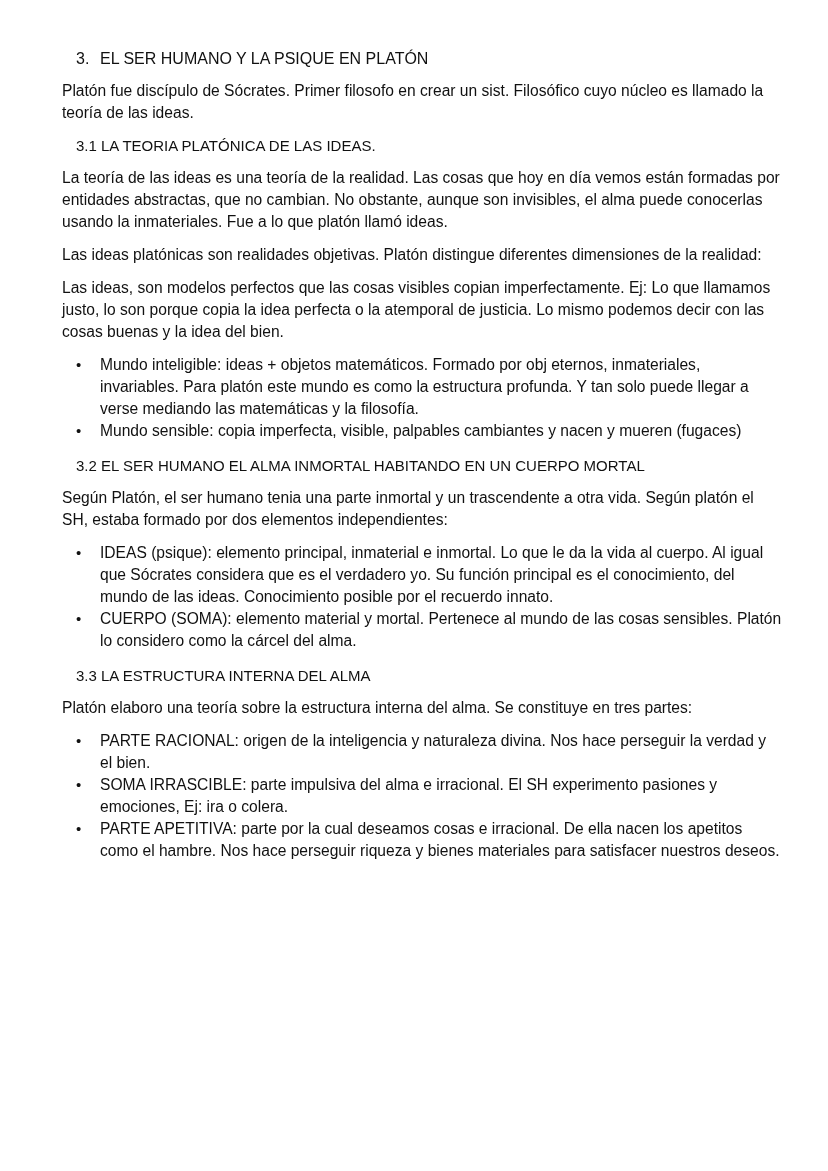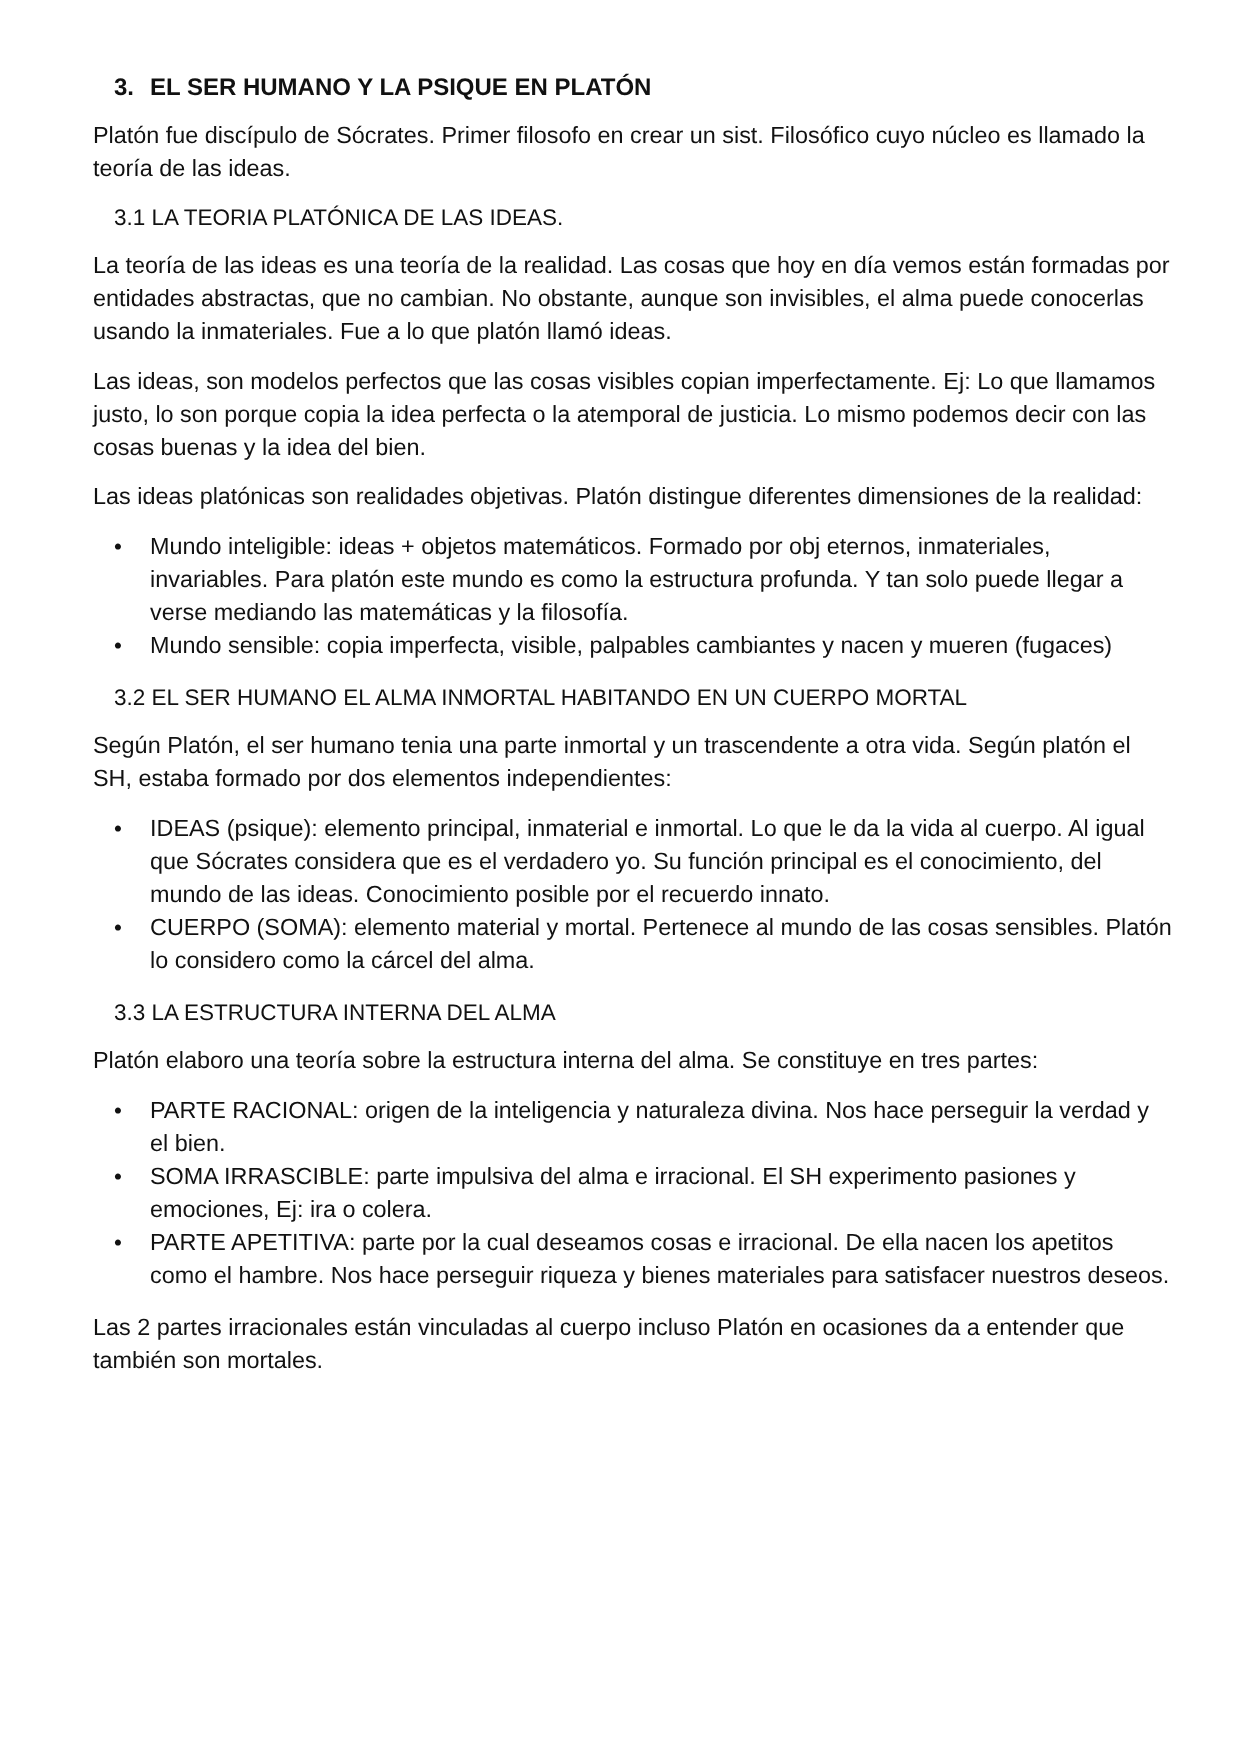--- a/index.html
+++ b/index.html
@@ -5,21 +5,21 @@
     html, body { margin: 0; padding: 0; background: #ffffff; }
     body {
       width: 828px; height: 1171px; overflow: hidden;
       font-family: "Liberation Sans", sans-serif;
       color: #111111;
       font-size: 15.6px;
       line-height: 22px;
     }
     .page { position: relative; padding: 48px 46px 0 50px; }
     .h1 {
-      font-weight: bold; font-size: 16px; margin: 0 0 10px 26px; line-height: 22px;
+      font-weight: normal; font-size: 16px; margin: 0 0 10px 26px; line-height: 22px;
     }
     .h1 .num { display: inline-block; width: 24px; }
     .h2 { margin: 0 0 10px 26px; font-size: 15px; line-height: 22px; }
     p { margin: 0 0 11px 12px; }
     ul { margin: 0 0 13px 0; padding: 0 0 0 50px; list-style: none; }
     li { position: relative; margin: 0; }
     li .bullet {
       position: absolute; left: -24px; top: 0; font-size: 15px;
     }
     b { font-weight: normal; }
@@ -28,34 +28,33 @@
 <body>
 
 <div class="page">
   <div class="h1">
     <span class="num">3.</span><span>EL SER HUMANO Y LA PSIQUE EN PLATÓN</span>
   </div>
   <div id="doc-body">
       <p><span>Platón fue discípulo de Sócrates. Primer filosofo en crear un sist. Filosófico cuyo núcleo es llamado la teoría de las ideas.</span></p>
       <div class="h2">3.1 LA TEORIA PLATÓNICA DE LAS IDEAS.</div>
       <p><b>La teoría de las ideas</b><span> es una teoría de la </span><b>realidad</b><span>. Las cosas que hoy en día vemos están formadas por entidades abstractas, que no cambian. No obstante, aunque son invisibles, el alma puede conocerlas usando la </span><b>inmateriales</b><span>. Fue a lo que platón llamó </span><b>ideas</b><span>.</span></p>
+      <p><span>Las ideas platónicas son realidades objetivas. Platón distingue diferentes dimensiones de la realidad:</span></p>
       <p><span>Las </span><b>ideas</b><span>, son </span><b>modelos perfectos</b><span> que las cosas visibles copian imperfectamente. Ej: Lo que llamamos justo, lo son porque copia la </span><b>idea perfecta o la atemporal de justicia</b><span>. Lo mismo podemos decir con las cosas buenas y la idea del bien.</span></p>
-      <p><span>Las ideas platónicas son realidades objetivas. Platón distingue diferentes dimensiones de la realidad:</span></p>
       <ul>
         <li><span class="bullet">•</span><b>Mundo inteligible</b><span>: </span><b>ideas + objetos matemáticos</b><span>. Formado por obj eternos, inmateriales, invariables. Para platón este mundo es como la estructura profunda. Y tan solo puede llegar a verse mediando las matemáticas y la filosofía.</span></li>
         <li><span class="bullet">•</span><b>Mundo sensible</b><span>: copia imperfecta, visible, palpables cambiantes y nacen y mueren (fugaces)</span></li>
       </ul>
       <div class="h2">3.2 EL SER HUMANO EL ALMA INMORTAL HABITANDO EN UN CUERPO MORTAL</div>
       <p><span>Según Platón, el ser humano tenia una parte inmortal y un trascendente a otra vida. Según platón el SH, estaba formado por dos elementos independientes:</span></p>
       <ul>
         <li><span class="bullet">•</span><b>IDEAS</b><span> (psique): elemento principal, inmaterial e inmortal. Lo que le da la vida al cuerpo. Al igual que Sócrates considera que es el verdadero yo. Su función principal es el conocimiento, del mundo de las ideas. Conocimiento posible por el recuerdo innato.</span></li>
         <li><span class="bullet">•</span><b>CUERPO</b><span> (SOMA): elemento material y mortal. Pertenece al mundo de las cosas sensibles. Platón lo considero como la cárcel del alma.</span></li>
       </ul>
       <div class="h2">3.3 LA ESTRUCTURA INTERNA DEL ALMA</div>
       <p><span>Platón elaboro una teoría sobre la estructura interna del alma. Se constituye en tres partes:</span></p>
       <ul>
         <li><span class="bullet">•</span><b>PARTE RACIONAL</b><span>: origen de la inteligencia y naturaleza divina. Nos hace perseguir la verdad y el bien.</span></li>
         <li><span class="bullet">•</span><b>SOMA IRRASCIBLE</b><span>: parte impulsiva del alma e irracional. El SH experimento pasiones y emociones, Ej: ira o colera.</span></li>
         <li><span class="bullet">•</span><b>PARTE APETITIVA</b><span>: parte por la cual deseamos cosas e irracional. De ella nacen los apetitos como el hambre. Nos hace perseguir riqueza y bienes materiales para satisfacer nuestros deseos.</span></li>
       </ul>
-      <p><span>Las 2 partes irracionales están vinculadas al cuerpo incluso Platón en ocasiones da a entender que también son mortales.</span></p>
     </div>
 </div>
 
 </body></html>

